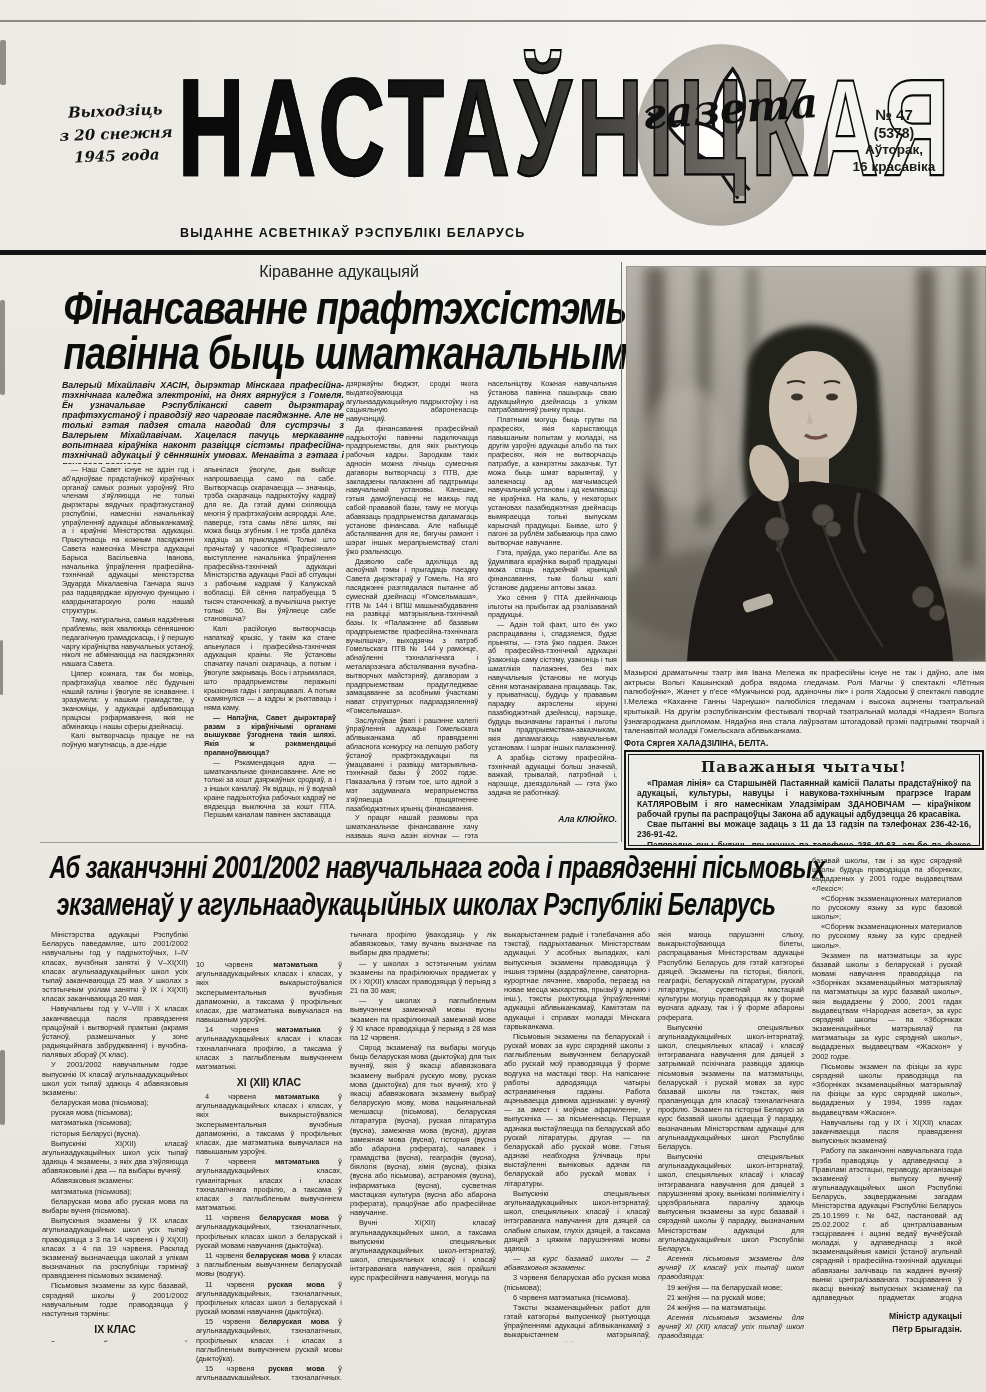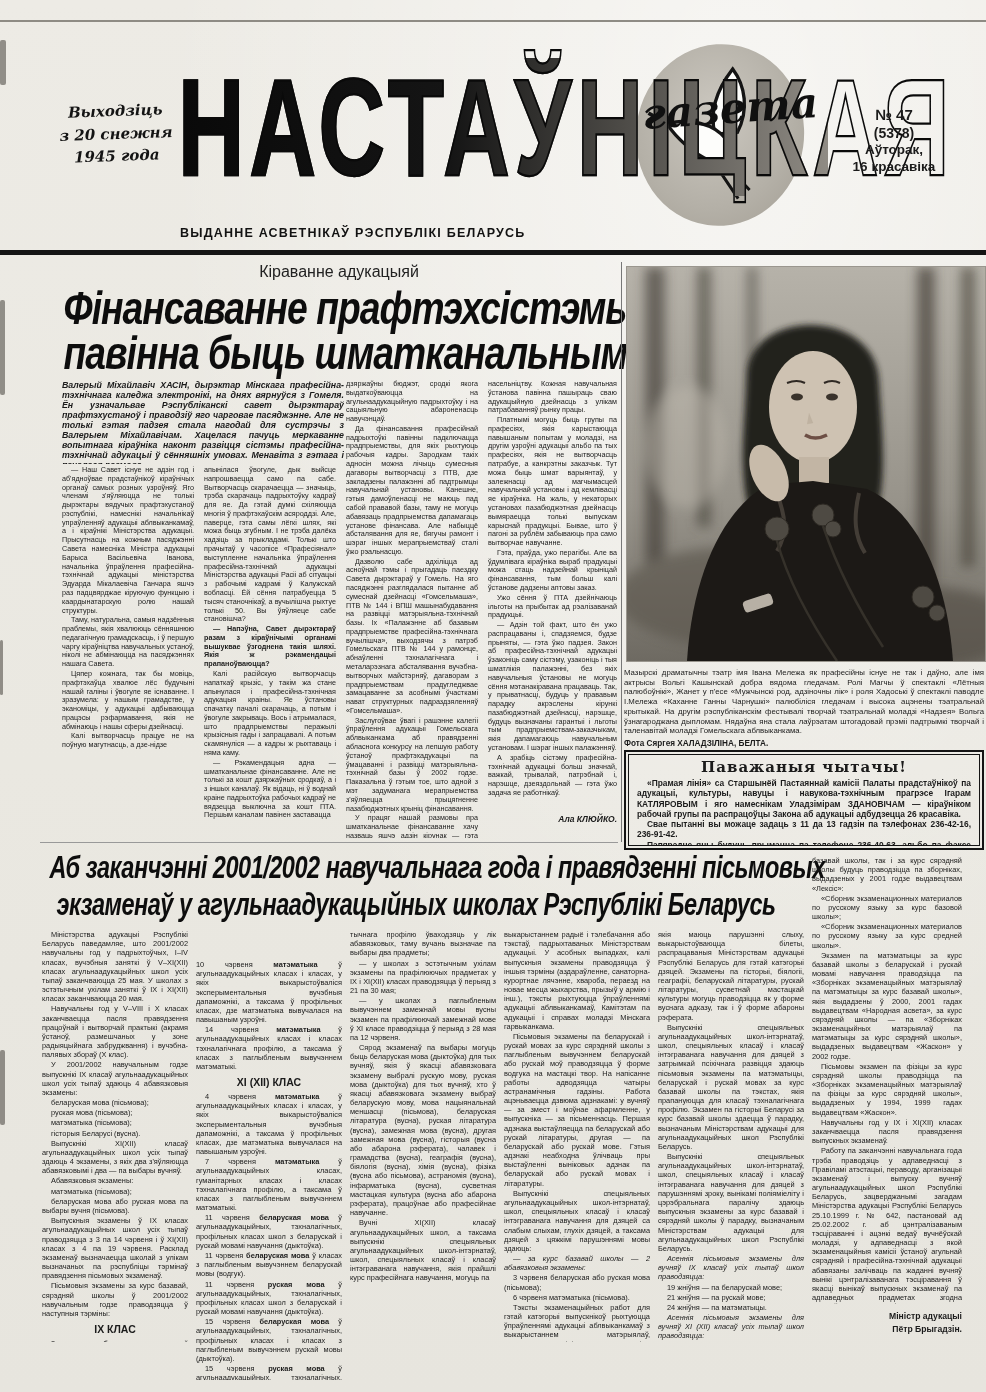--- a/index.html
+++ b/index.html
@@ -133,22 +133,22 @@
 <div class="abs a1-lede">Валерый Міхайлавіч ХАСІН, дырэктар Мінскага прафесійна-тэхнічнага каледжа электронікі, на днях вярнуўся з Гомеля. Ён узначальвае Рэспубліканскі савет дырэктараў прафтэхустаноў і праводзіў яго чарговае пасяджэнне. Але не толькі гэтая падзея стала нагодай для сустрэчы з Валерыем Міхайлавічам. Хацелася пачуць меркаванне вопытнага кіраўніка наконт развіцця сістэмы прафесійна-тэхнічнай адукацыі ў сённяшніх умовах. Менавіта з гэтага і пачалася размова.</div>
 
 <div class="abs col a1col c11">
     <p class="para">— Наш Савет існуе не адзін год і аб'ядноўвае прадстаўнікоў кіраўнічых органаў самых розных узроўняў. Яго членамі з'яўляюцца не толькі дырэктары вядучых прафтэхустаноў рэспублікі, намеснікі начальнікаў упраўленняў адукацыі аблвыканкамаў, а і кіраўнікі Міністэрства адукацыі. Прысутнасць на кожным пасяджэнні Савета намесніка Міністра адукацыі Барыса Васільевіча Іванова, начальніка ўпраўлення прафесійна-тэхнічнай адукацыі міністэрства Эдуарда Мікалаевіча Ганчара яшчэ раз падцвярджае кіруючую функцыю і каардынатарскую ролю нашай структуры.</p>
     <p class="para">Таму, натуральна, самыя надзённыя праблемы, якія хвалююць сённяшнюю педагагічную грамадскасць, і ў першую чаргу кіраўніцтва навучальных устаноў, ніколі не абмінаюцца на пасяджэннях нашага Савета.</p>
     <p class="para">Цяпер кожнага, так бы мовіць, прафтэхаўца хвалюе лёс будучыні нашай галіны і ўвогуле яе існаванне. І зразумела: у нашым грамадстве, у эканоміцы, у адукацыі адбываюцца працэсы рэфармавання, якія не абмінаюць і нашы сферы дзейнасці.</p>
     <p class="para">Калі вытворчасць працуе не на поўную магутнасць, а дзе-нідзе</p>
   </div>
 <div class="abs col a1col c12">
     <p class="para cont">апынілася ўвогуле, дык выйсце напрошваецца само па сабе. Вытворчасць скарачаецца — значыць, трэба скарачаць падрыхтоўку кадраў для яе. Да гэтай думкі схіляюцца многія ў прафтэхаўскім асяроддзі. Але, паверце, гэта самы лёгкі шлях, які можа быць згубным. І не трэба далёка хадзіць за прыкладамі. Толькі што прачытаў у часопісе «Прафесіянал» выступленне начальніка ўпраўлення прафесійна-тэхнічнай адукацыі Міністэрства адукацыі Расіі аб сітуацыі з рабочымі кадрамі ў Калужскай вобласці. Ёй сёння патрабуецца 5 тысяч станочнікаў, а вучылішча рыхтуе толькі 50. Вы ўяўляеце сабе становішча?</p>
+    <p class="para">Калі расійскую вытворчасць напаткаў крызіс, у такім жа стане апынулася і прафесійна-тэхнічная адукацыя краіны. Яе ўстановы спачатку пачалі скарачаць, а потым і ўвогуле закрываць. Вось і атрымалася, што прадпрыемствы перажылі крызісныя гады і запрацавалі. А потым скамянуліся — а кадры ж рыхтаваць і няма каму.</p>
     <p class="para bold">— Напэўна, Савет дырэктараў разам з кіраўнічымі органамі вышуквае ўзгоднена такія шляхі. Якія ж рэкамендацыі прапаноўваюцца?</p>
-    <p class="para">Калі расійскую вытворчасць напаткаў крызіс, у такім жа стане апынулася і прафесійна-тэхнічная адукацыя краіны. Яе ўстановы спачатку пачалі скарачаць, а потым і ўвогуле закрываць. Вось і атрымалася, што прадпрыемствы перажылі крызісныя гады і запрацавалі. А потым скамянуліся — а кадры ж рыхтаваць і няма каму.</p>
     <p class="para">— Рэкамендацыя адна — шматканальнае фінансаванне. Але не толькі за кошт дзяржаўных сродкаў, а і з іншых каналаў. Як відаць, ні ў воднай краіне падрыхтоўка рабочых кадраў не вядзецца выключна за кошт ПТА. Першым каналам павінен заставацца</p>
   </div>
 <div class="abs col a1col c13">
     <p class="para cont">дзяржаўны бюджэт, сродкі якога выдаткоўваюцца на агульнаадукацыйную падрыхтоўку і на сацыяльную абароненасць навучэнцаў.</p>
     <p class="para">Да фінансавання прафесійнай падрыхтоўкі павінны падключацца прадпрыемствы, для якіх рыхтуюць рабочыя кадры. Зародкам такіх адносін можна лічыць сумесныя дагаворы вытворчасці з ПТВ, дзе закладзены палажэнні аб падтрымцы навучальнай установы. Канешне, гэтыя дамоўленасці не маюць пад сабой прававой базы, таму не могуць абавязаць прадпрыемства дапамагаць установе фінансава. Але набыццё абсталявання для яе, бягучы рамонт і шэраг іншых мерапрыемстваў сталі ўжо рэальнасцю.</p>
     <p class="para">Дазволю сабе адхіліцца ад асноўнай тэмы і прыгадаць паездку Савета дырэктараў у Гомель. На яго пасяджэнні разглядалася пытанне аб сумеснай дзейнасці «Гомсельмаша», ПТВ № 144 і ВПШ машынабудавання на развіцці матэрыяльна-тэхнічнай базы. Іх «Палажэнне аб базавым прадпрыемстве прафесійна-тэхнічнага вучылішча», выходзячы з патрэб Гомельскага ПТВ № 144 у рамонце, абнаўленні тэхналагічнага і металарэзнага абсталявання вучэбна-вытворчых майстэрняў, дагаворам з прадпрыемствам прадугледжвае замацаванне за асобнымі ўчасткамі нават структурных падраздзяленняў «Гомсельмаша».</p>
     <p class="para">Заслугоўвае ўвагі і рашэнне калегіі ўпраўлення адукацыі Гомельскага аблвыканкама аб правядзенні абласнога конкурсу на лепшую работу ўстаноў прафтэхадукацыі па ўмацаванні і развіцці матэрыяльна-тэхнічнай базы ў 2002 годзе. Паказальна ў гэтым тое, што адной з мэт задуманага мерапрыемства з'яўляецца прыцягненне пазабюджэтных крыніц фінансавання.</p>
     <p class="para">У працяг нашай размовы пра шматканальнае фінансаванне хачу назваць яшчэ адзін кірунак — гэта аказанне платных адукацыйных паслуг</p>
   </div>
 <div class="abs col a1col c14">

